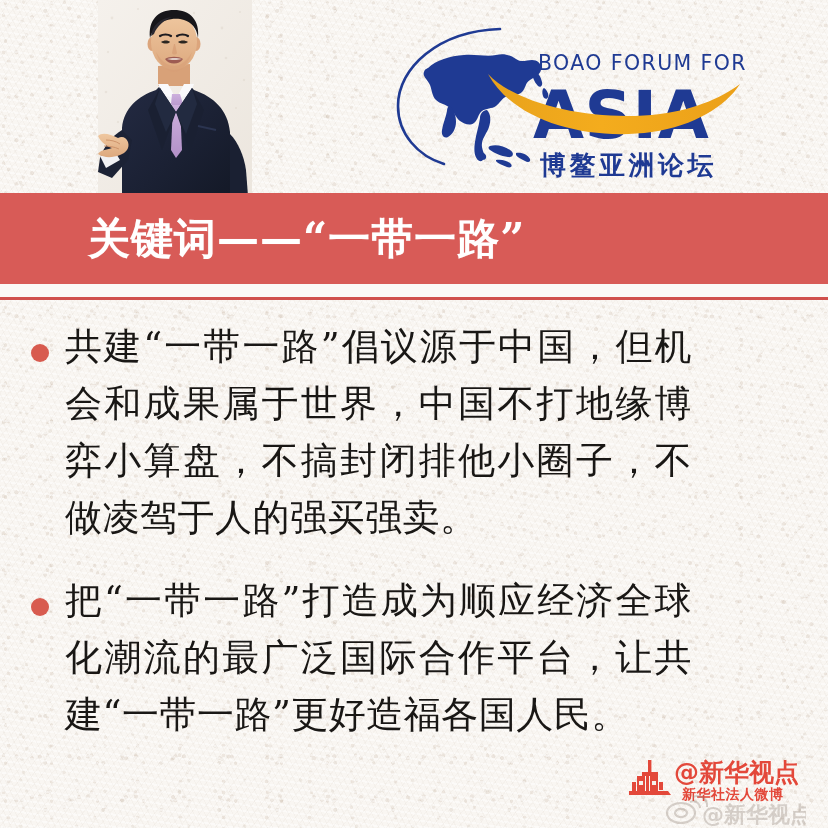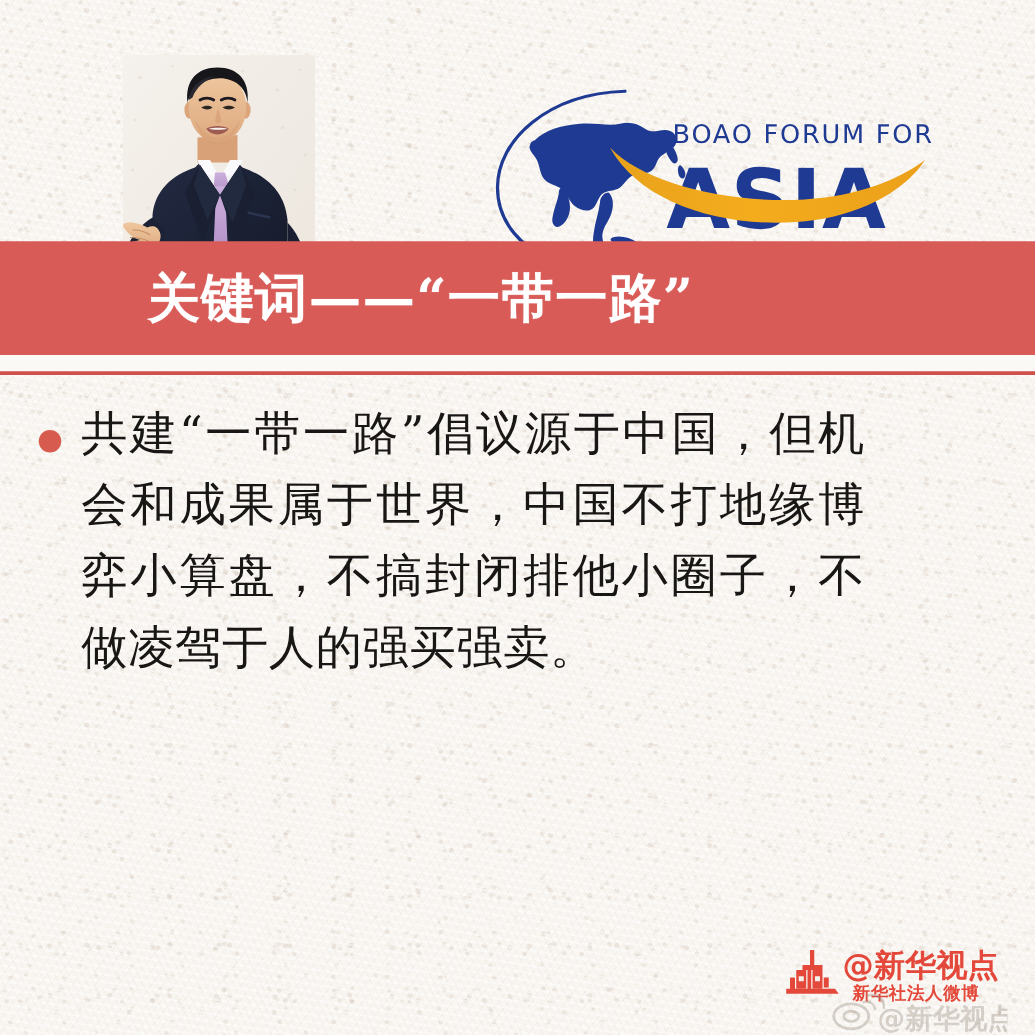--- a/index.html
+++ b/index.html
@@ -46,41 +46,41 @@
         rgba(255,255,255,0) 1px, rgba(255,255,255,0) 5px),
       repeating-linear-gradient(-51deg,
         rgba(188,172,155,0.065) 0px, rgba(188,172,155,0.065) 1px,
         rgba(255,255,255,0) 1px, rgba(255,255,255,0) 7px),
       repeating-linear-gradient(9deg,
         rgba(255,255,255,0.45) 0px, rgba(255,255,255,0.45) 2px,
         rgba(255,255,255,0) 2px, rgba(255,255,255,0) 6px);
   }
 
   
-  .header { position: absolute; left:0; top:0; width:764px; height:196px;margin-top:44px; }
+  .header { position: absolute; left:0; top:0; width:764px; height:196px; }
 
   
   .photo-wrap {
     position: absolute; left: 98px; top: 0; width: 154px; height: 196px;
     overflow: hidden;
   }
   .photo-svg { display:block; width:154px; height:196px; }
 
   
   .logo-wrap { position: absolute; left: 392px; top: 22px; width: 354px; height: 160px; }
   .logo-svg  { display:block; width:354px; height:160px; }
 
   
   .banner {
     position: absolute; left: 0; top: 193px; width: 828px; height: 91px;
     background: #d85b57;
     display: flex; align-items: center;
   }
   .banner-title {
-    margin-left: 118px;
+    margin-left: 88px;
     color: #ffffff;
     font-family: "DejaVu Serif", "Liberation Serif", serif;
     font-weight: 700;
     font-size: 42px;
     letter-spacing: 1px;
     line-height: 1;
     white-space: nowrap;
     text-shadow: 0 0 1px rgba(255,255,255,0.35);
   }
   .divider-gap { position:absolute; left:0; top:284px; width:828px; height:13px; background:#fbf9f6; }
@@ -277,20 +277,24 @@
   <div class="divider-gap"></div>
   <div class="divider-line"></div>
 
   <div class="body-area">
 
     <div class="bullet-row">
       <div class="bullet-dot"></div>
       <div class="bullet-text">共建“一带一路”倡议源于中国，但机会和成果属于世界，中国不打地缘博弈小算盘，不搞封闭排他小圈子，不做凌驾于人的强买强卖。</div>
     </div>
 
+    <div class="bullet-row">
+      <div class="bullet-dot"></div>
+      <div class="bullet-text">把“一带一路”打造成为顺应经济全球化潮流的最广泛国际合作平台，让共建“一带一路”更好造福各国人民。</div>
+    </div>
   </div>
 
   <div class="watermark">
     <svg class="wm-svg" viewBox="0 0 180 83" xmlns="http://www.w3.org/2000/svg">
 
       <g fill="#e3483a">
         <rect x="22" y="15" width="3.4" height="12"></rect>
         <path d="M16 27 L32 27 L32 31 L16 31 Z"></path>
         <path d="M11 31 L19 31 L19 46 L11 46 Z"></path>
         <path d="M20 31 L23 31 L23 49 L20 49 Z"></path>

